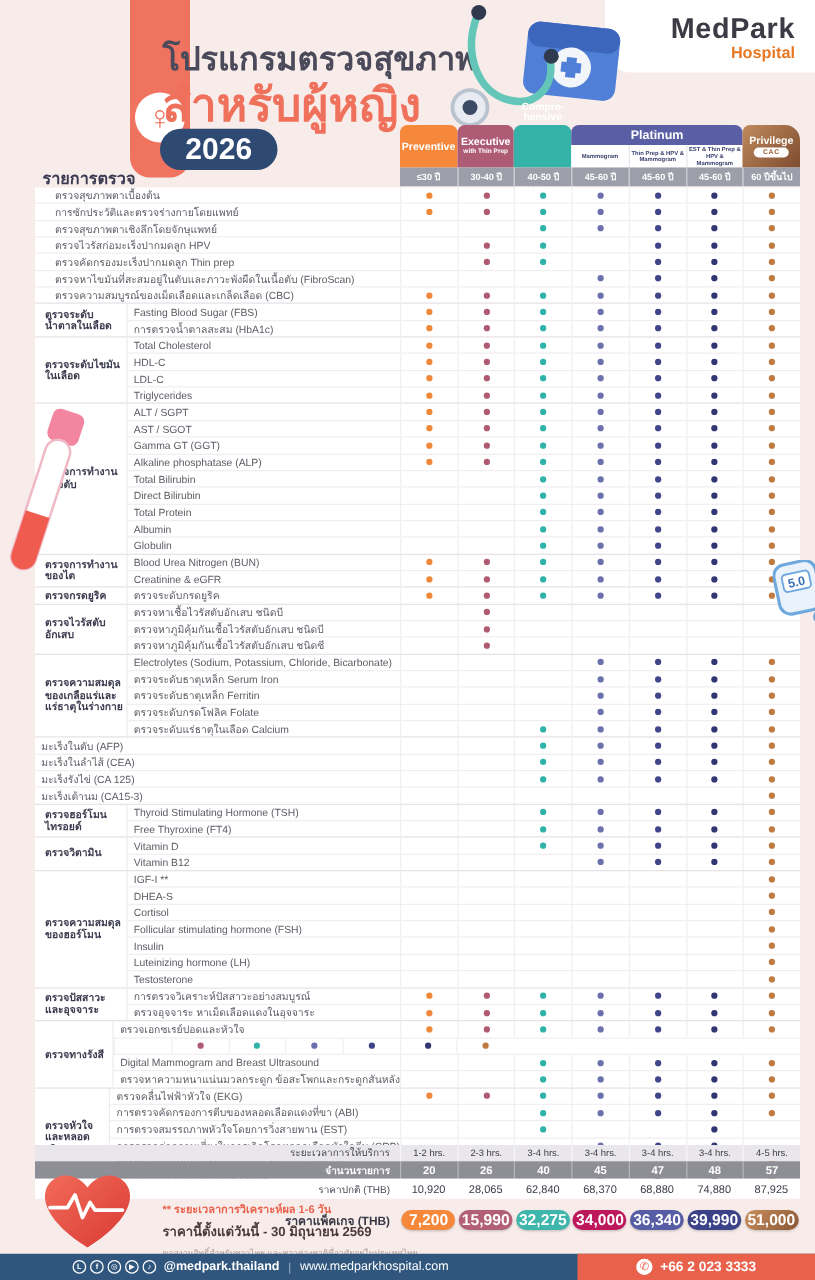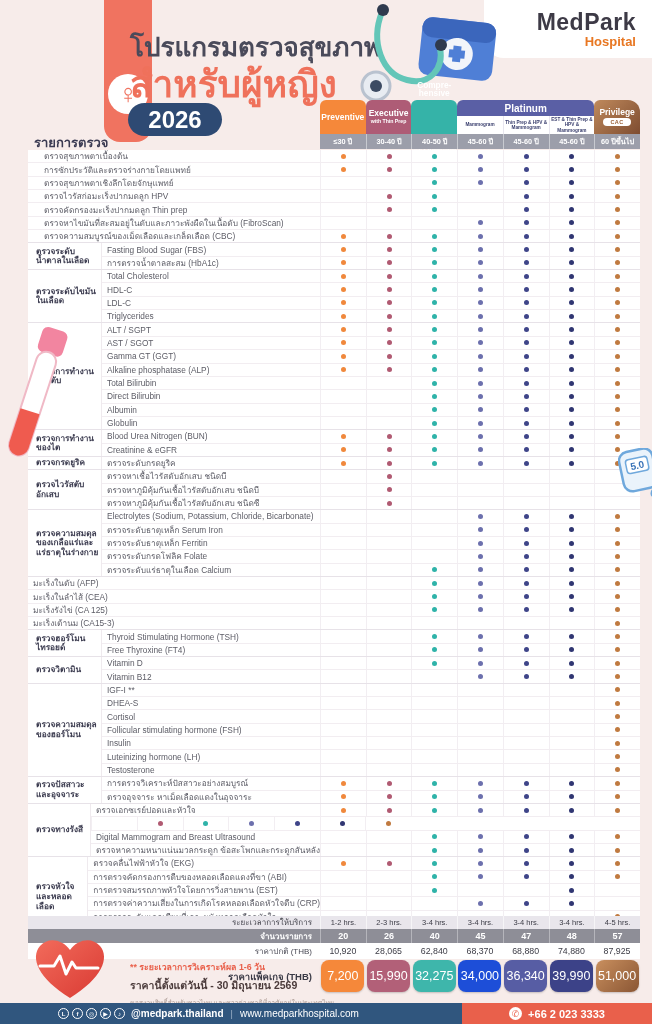--- a/index.html
+++ b/index.html
@@ -65,22 +65,22 @@
   .hours-row .sum-label{color:#46464F;}
   .hours-row .sum-cell{font-size:7.5px;color:#3C3C46;border-left:1px solid rgba(255,255,255,.6);}
   .count-row{top:929px;height:14px;background:#8E8E97;}
   .count-row .sum-label{color:#fff;font-weight:bold;}
   .count-row .sum-cell{font-size:9px;font-weight:bold;color:#fff;border-left:1px solid rgba(255,255,255,.35);}
   .normal-row{top:943px;height:16px;background:#fff;}
   .normal-row .sum-label{color:#4A4A55;}
   .normal-row .sum-cell{font-size:8.8px;color:#3C3C46;}
   .pkg-row{top:959px;height:34px;background:transparent;}
   .pkg-row .sum-label{font-size:9.5px;font-weight:bold;color:#3A3A46;}
-  .pill{width:43px;height:32px;margin:1px 1.3px;border-radius:8px;display:flex;align-items:center;
-       justify-content:center;color:#fff;font-size:12.5px;font-weight:normal;box-shadow:0 1px 2px rgba(0,0,0,.2);}
+  .pill{width:43px;height:16px;margin:1px 1.3px;border-radius:8px;display:flex;align-items:center;
+       justify-content:center;color:#fff;font-size:12.5px;font-weight:bold;box-shadow:0 1px 2px rgba(0,0,0,.2);}
 
   
   .notes{left:130px;top:960px;width:210px;}
   .note1{font-size:8.8px;font-weight:bold;color:#E9604B;}
   .note2{font-size:10.5px;font-weight:bold;color:#4A3A3A;margin-top:3px;}
   .note3{font-size:6.8px;color:#A8968F;margin-top:3px;}
 
   
   .footer{left:0;top:1003px;width:652px;height:21px;background:#30567E;display:flex;align-items:center;}
   .social{display:flex;align-items:center;gap:3px;margin-left:58px;}
@@ -630,20 +630,42 @@
             <div class="dot-cell">
               <div class="dot" style="background: rgb(48, 54, 114);"></div>
             </div>
             <div class="dot-cell">
               <div class="dot" style="background: rgb(192, 122, 64);"></div>
             </div>
           </div>
         </div>
         <div class="row">
           <div class="row-name">Direct Bilirubin</div>
+          <div class="dot-cells">
+            <div class="dot-cell"></div>
+            <div class="dot-cell"></div>
+            <div class="dot-cell">
+              <div class="dot" style="background: rgb(47, 179, 169);"></div>
+            </div>
+            <div class="dot-cell">
+              <div class="dot" style="background: rgb(108, 112, 173);"></div>
+            </div>
+            <div class="dot-cell">
+              <div class="dot" style="background: rgb(63, 69, 137);"></div>
+            </div>
+            <div class="dot-cell">
+              <div class="dot" style="background: rgb(48, 54, 114);"></div>
+            </div>
+            <div class="dot-cell">
+              <div class="dot" style="background: rgb(192, 122, 64);"></div>
+            </div>
+          </div>
+        </div>
+        <div class="row">
+          <div class="row-name">Total Protein</div>
           <div class="dot-cells">
             <div class="dot-cell"></div>
             <div class="dot-cell"></div>
             <div class="dot-cell">
               <div class="dot" style="background: rgb(47, 179, 169);"></div>
             </div>
             <div class="dot-cell">
               <div class="dot" style="background: rgb(108, 112, 173);"></div>
             </div>
             <div class="dot-cell">
@@ -1541,21 +1563,21 @@
     <div class="sum-cell">
       <div class="pill" style="background: rgb(245, 136, 58);">7,200</div>
     </div>
     <div class="sum-cell">
       <div class="pill" style="background: rgb(178, 96, 120);">15,990</div>
     </div>
     <div class="sum-cell">
       <div class="pill" style="background: rgb(62, 182, 171);">32,275</div>
     </div>
     <div class="sum-cell">
-      <div class="pill" style="background: #1d4ed8;">34,000</div>
+      <div class="pill" style="background: #be185d;">34,000</div>
     </div>
     <div class="sum-cell">
       <div class="pill" style="background: rgb(87, 93, 164);">36,340</div>
     </div>
     <div class="sum-cell">
       <div class="pill" style="background: rgb(60, 66, 136);">39,990</div>
     </div>
     <div class="sum-cell">
       <div class="pill" style="background: linear-gradient(135deg, rgb(201, 143, 94), rgb(138, 86, 52));">51,000</div>
     </div>

